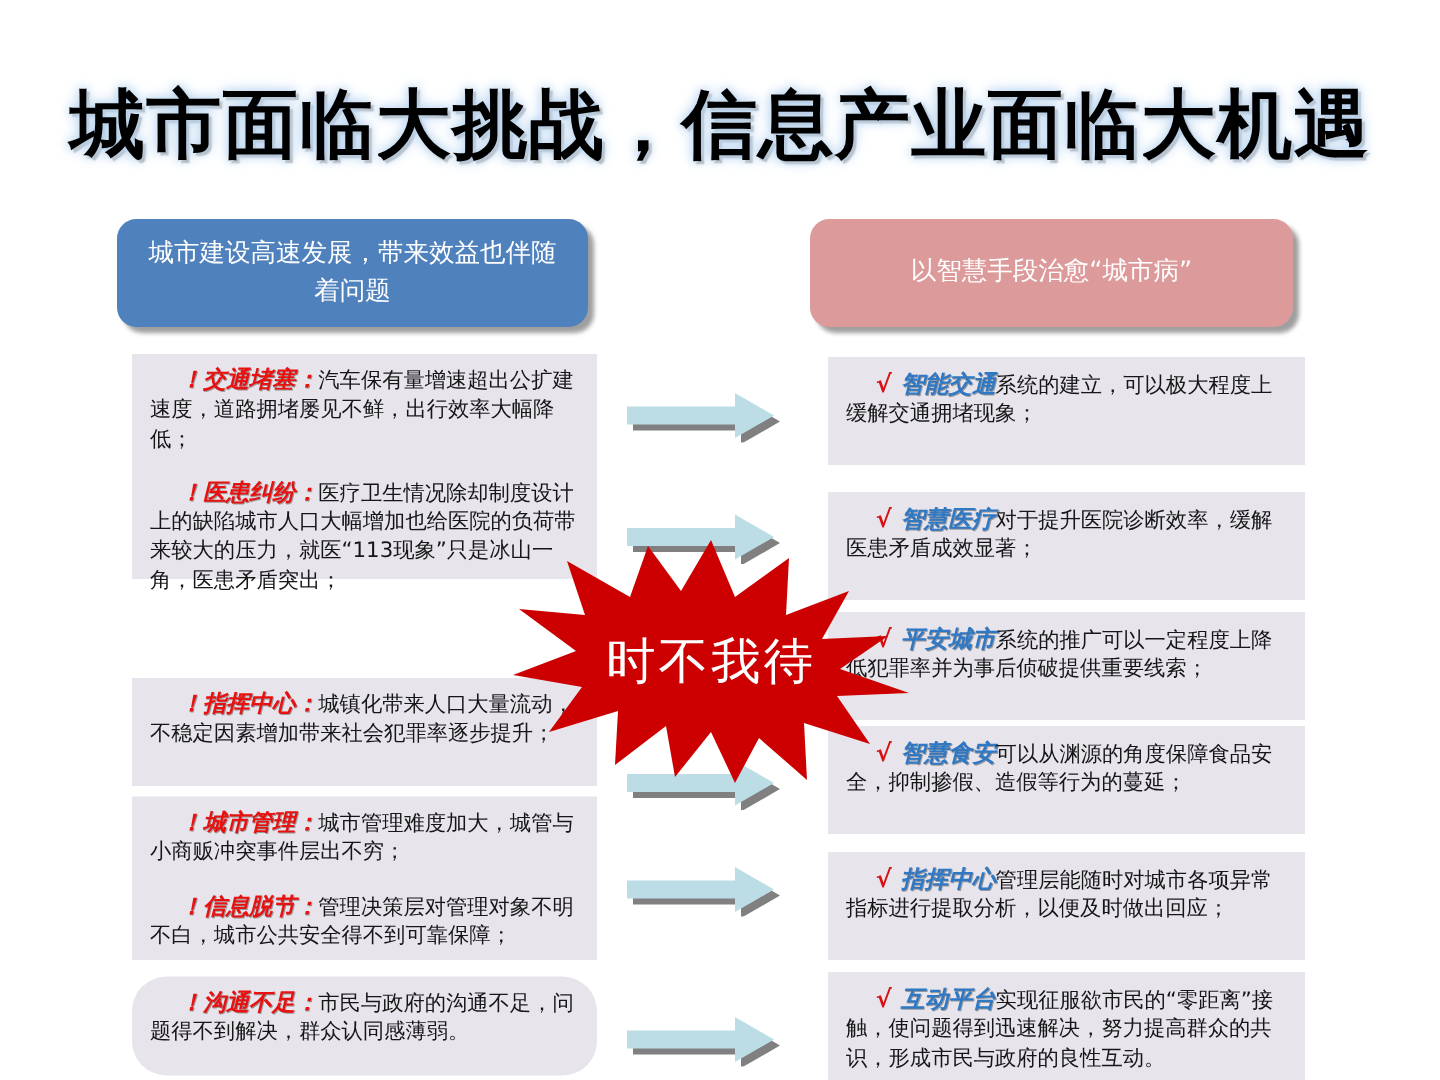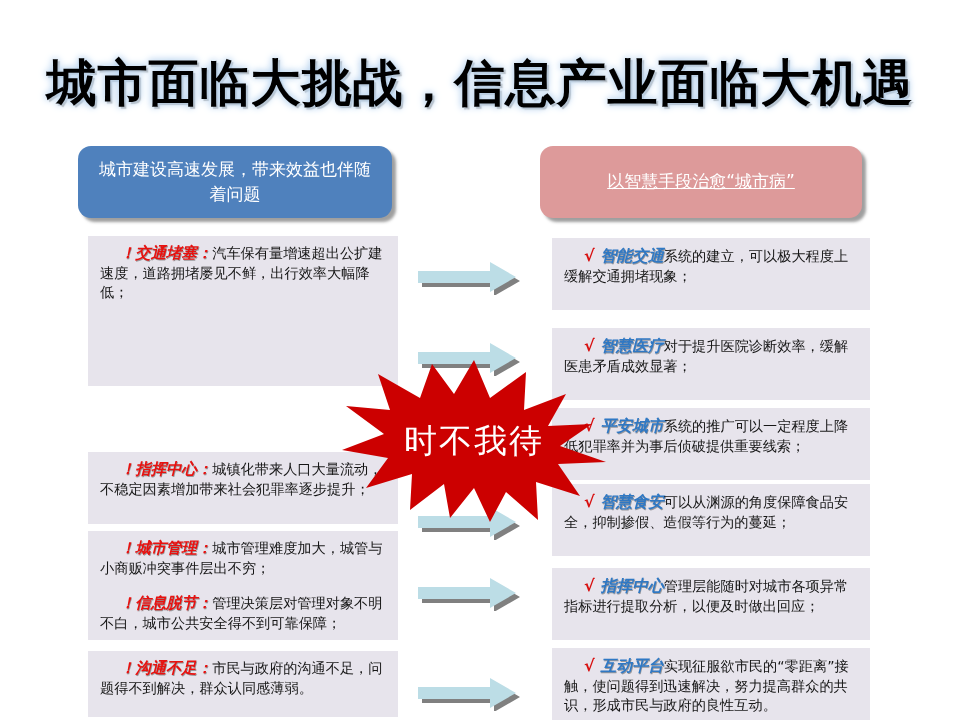--- a/index.html
+++ b/index.html
@@ -63,21 +63,20 @@
     width: 314px;
     height: 72px;
     background: #4f81bd;
   }
   #header-right {
     left: 540px;
     top: 146px;
     width: 322px;
     height: 72px;
     background: #dd9a9a;
-    text-decoration: underline;
   }
 
   
   .panel {
     position: absolute;
     background: #e7e4ec;
     box-sizing: border-box;
     padding: 7px 12px 6px 12px;
   }
   .panel.left  { left: 88px;  width: 310px; }
@@ -159,38 +158,41 @@
   </div>
 
   <div class="header-pill" id="header-right">
     <span>以智慧手段治愈“城市病”</span>
   </div>
 
   <div class="panel left" style="top:236px; height:150px;">
     <p class="item">
       <span class="kw-red">！交通堵塞：</span><span>汽车保有量增速超出公扩建速度，道路拥堵屡见不鲜，出行效率大幅降低；</span>
     </p>
+    <p class="item">
+      <span class="kw-red">！医患纠纷：</span><span>医疗卫生情况除却制度设计上的缺陷城市人口大幅增加也给医院的负荷带来较大的压力，就医“113现象”只是冰山一角，医患矛盾突出；</span>
+    </p>
   </div>
 
   <div class="panel left" style="top:452px; height:72px;">
     <p class="item">
       <span class="kw-red">！指挥中心：</span><span>城镇化带来人口大量流动，不稳定因素增加带来社会犯罪率逐步提升；</span>
     </p>
   </div>
 
   <div class="panel left" style="top:531px; height:109px;">
     <p class="item">
       <span class="kw-red">！城市管理：</span><span>城市管理难度加大，城管与小商贩冲突事件层出不穷；</span>
     </p>
     <p class="item">
       <span class="kw-red">！信息脱节：</span><span>管理决策层对管理对象不明不白，城市公共安全得不到可靠保障；</span>
     </p>
   </div>
 
-  <div class="panel left" style="top:651px; height:66px;">
+  <div class="panel left" style="top:651px; height:66px;border-radius:23px;">
     <p class="item">
       <span class="kw-red">！沟通不足：</span><span>市民与政府的沟通不足，问题得不到解决，群众认同感薄弱。</span>
     </p>
   </div>
 
   <div class="panel right" style="top:238px; height:72px;">
     <p class="item">
       <span class="check">√</span><span class="kw-blue">智能交通</span><span>系统的建立，可以极大程度上缓解交通拥堵现象；</span>
     </p>
   </div>

